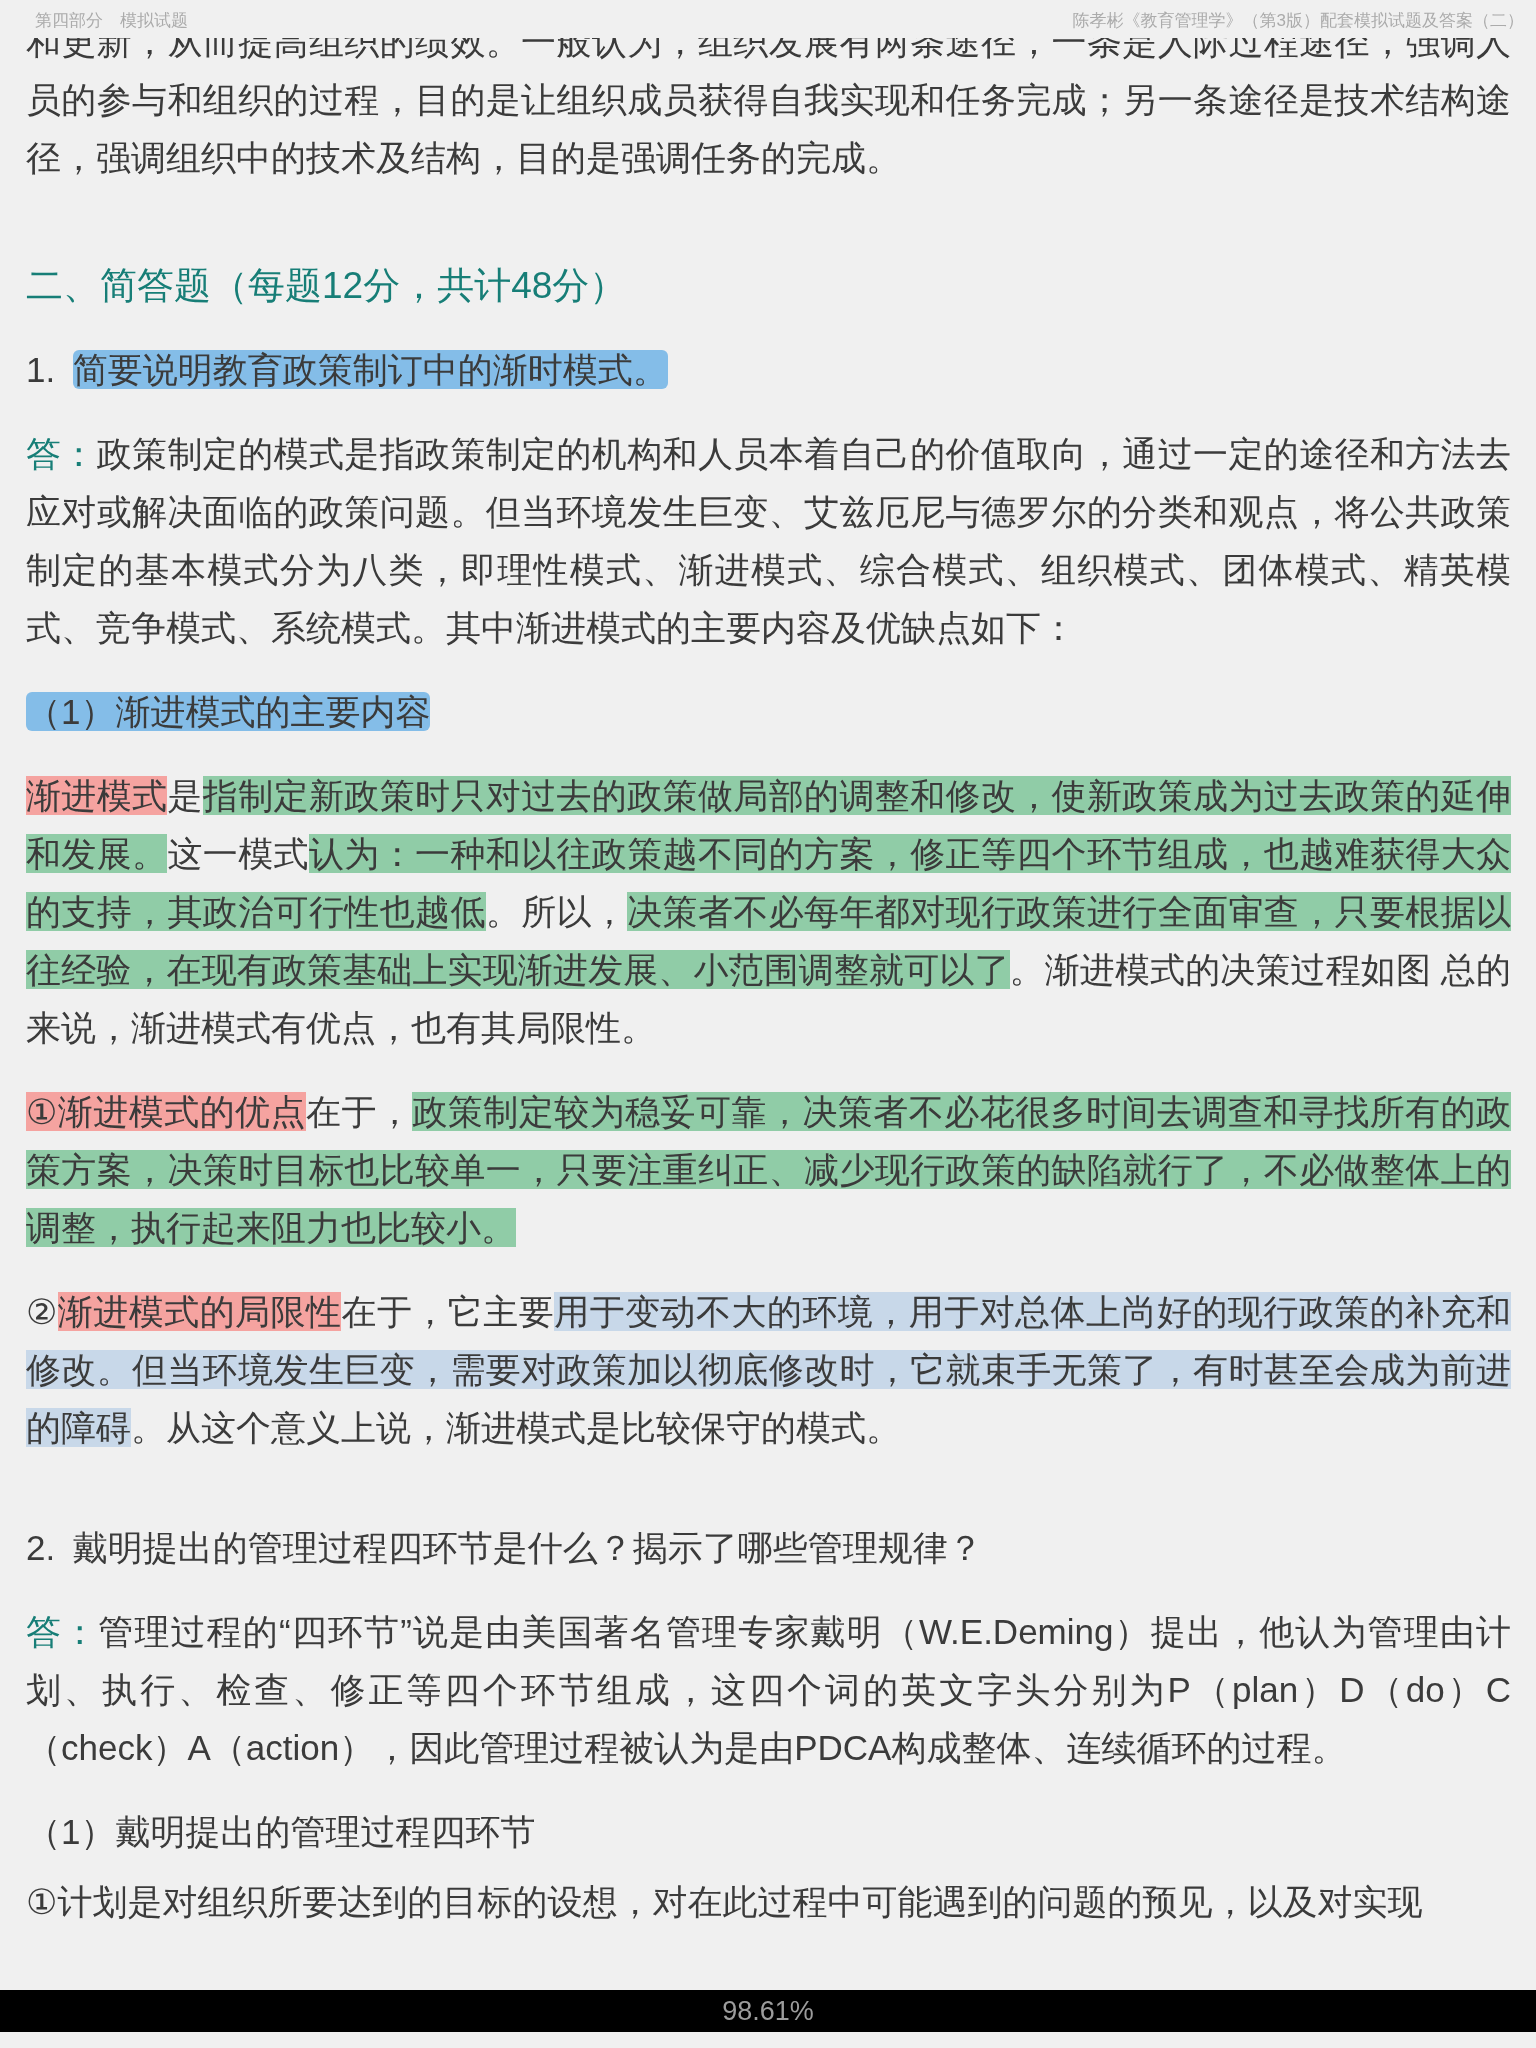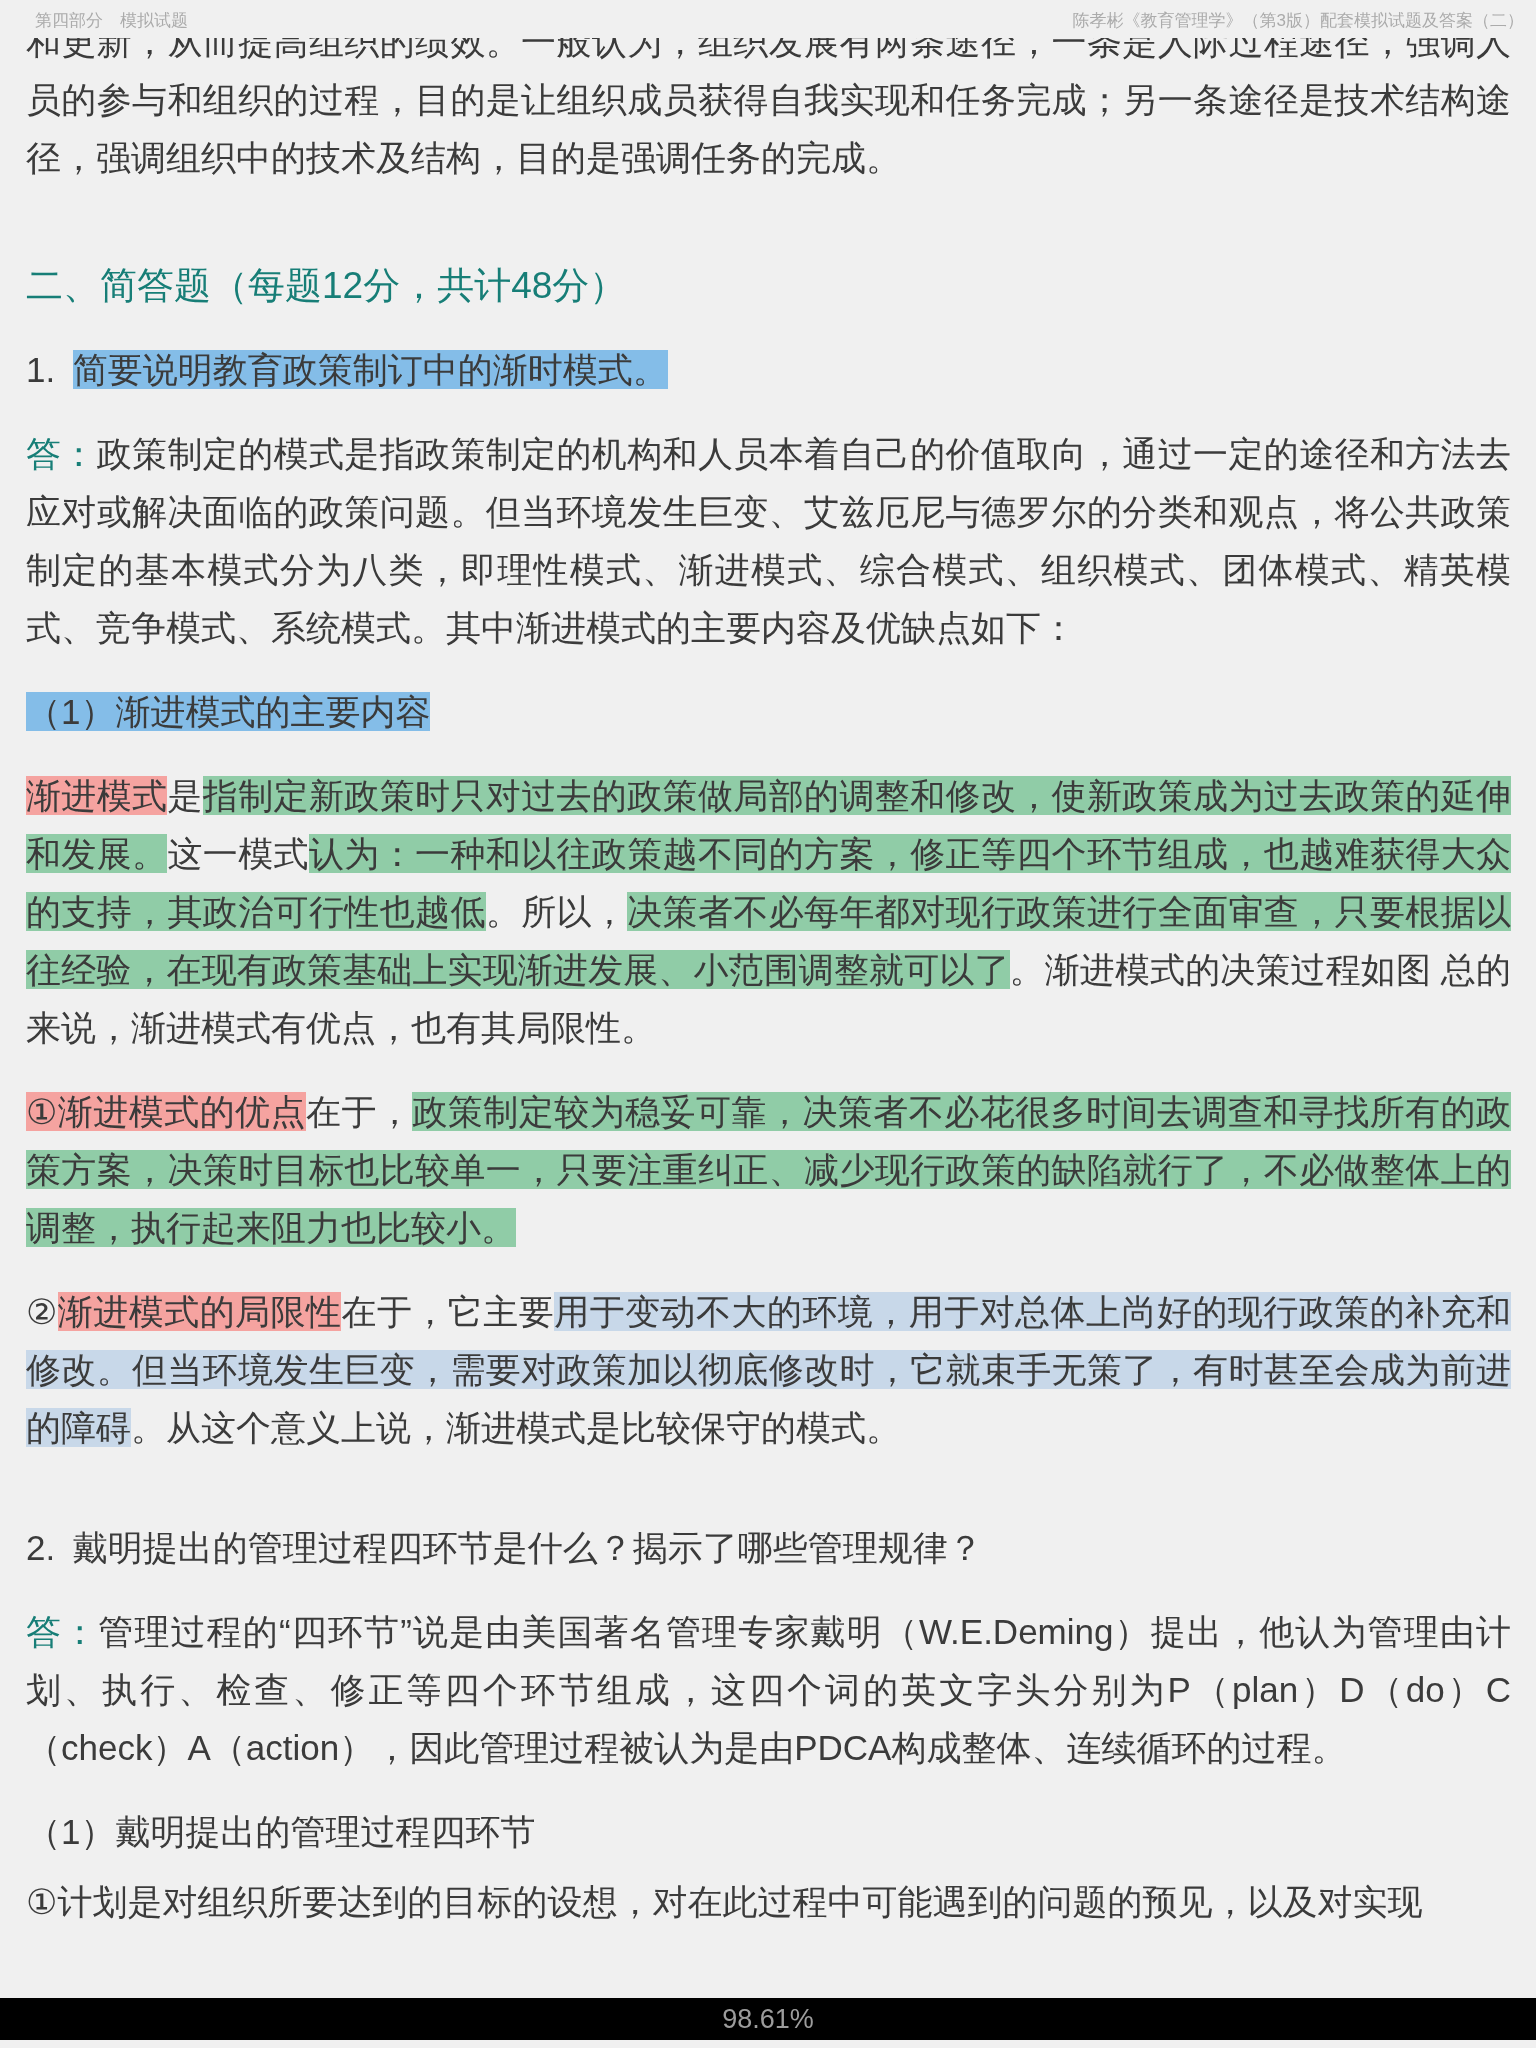--- a/index.html
+++ b/index.html
@@ -45,30 +45,30 @@
   .first-block { margin-top: -25px; }
   .section-heading {
     margin: 70px 0 26px 0;
     color: var(--accent-teal, #177E77);
     font-weight: normal;
     font-size: 37px;
     line-height: 58px;
   }
   .gap { height: 36px; }
   .clipped-last { margin-top: -14px; margin-bottom: 0; }
-  .seg-blue      { background: var(--hl-blue, #84BDE8); }
+  .seg-blue      { background: var(--hl-blue, #84BDE8); border-radius: 6px; }
   .seg-green     { background: var(--hl-green, #90CCA7); }
   .seg-red       { background: var(--hl-red, #F5A3A0); }
   .seg-lightblue { background: var(--hl-lightblue, #C8D8E9); }
   .seg-teal      { color: var(--accent-teal, #177E77); }
   .progress-bar {
     position: absolute;
     left: 0;
     right: 0;
-    bottom: 8px;
+    bottom: 16px;
     height: 42px;
     background: var(--footer-bar, #000000);
     display: flex;
     align-items: center;
     justify-content: center;
     z-index: 5;
   }
   .progress-text {
     color: var(--footer-text, #9C9C9C);
     font-size: 27px;

